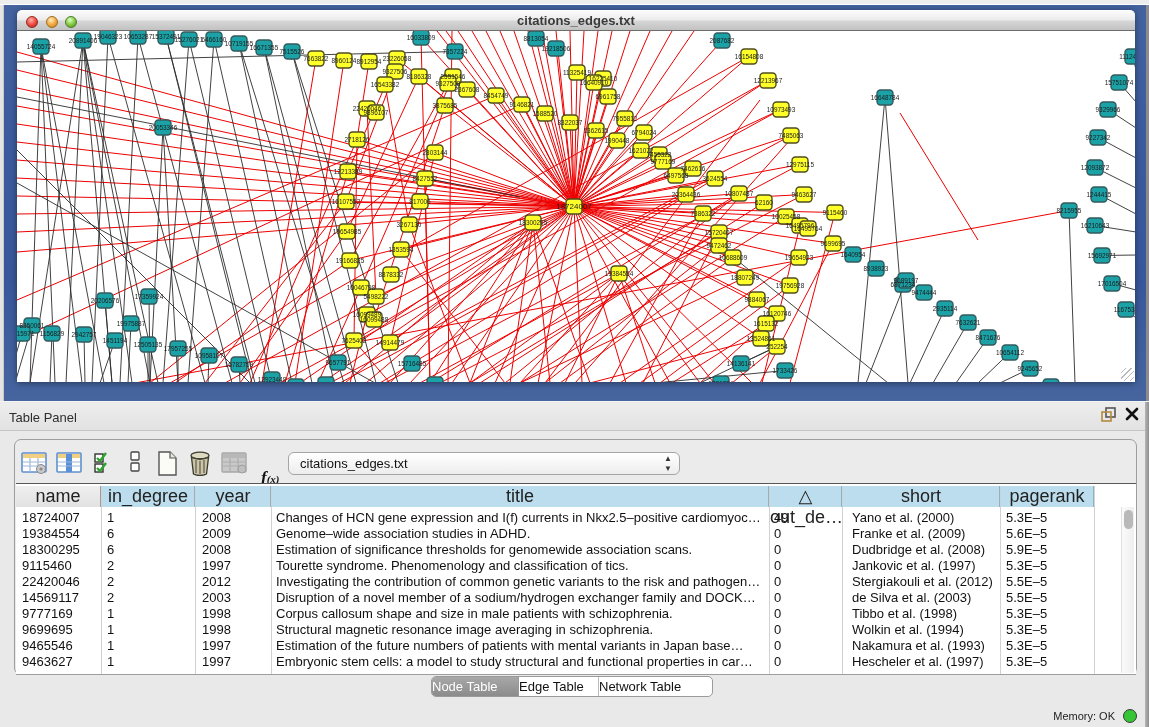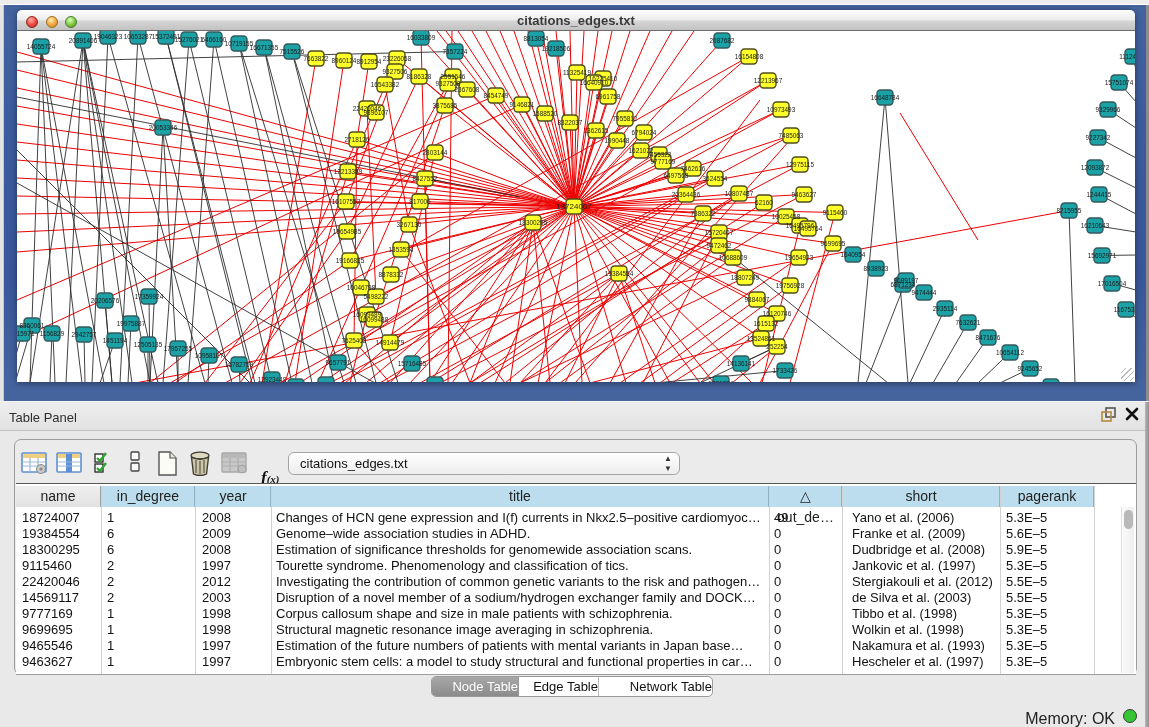--- a/index.html
+++ b/index.html
@@ -27,43 +27,43 @@
 #prightstrip{position:absolute;right:0;top:0;width:4px;height:326px;background:linear-gradient(90deg,#b5b5b5,#8f8f8f)}
 
 #cont{position:absolute;left:14px;top:37px;width:1123px;height:236px;background:#ebebeb;border:1px solid #9d9d9d;border-radius:7px}
 
 #tbar{position:absolute;left:0;top:0;width:100%;height:43px}
 .ic{position:absolute;top:11px}
 #dd{position:absolute;left:273px;top:12px;width:392px;height:23px;background:linear-gradient(180deg,#ffffff,#ededed);border:1px solid #a5a5a5;border-radius:6px;font-size:13px;color:#111;line-height:21px;padding-left:11px}
 #dd .sp{position:absolute;right:7px;top:1px;font-size:8px;color:#333;line-height:10px;text-align:center}
 
 #tbl{position:absolute;left:1px;top:43px;width:1120px;height:191px;background:#fff;border-top:1px solid #585858;overflow:hidden}
-#thead{position:absolute;left:0;top:2px;height:31px;width:1080px;font-size:14px;color:#222}
+#thead{position:absolute;left:0;top:2px;height:31px;width:1080px;font-size:18px;color:#222}
 #thead .th{position:absolute;top:0;height:21px;background:#bcdded;border-right:1px solid #8fb2c3;text-align:center;line-height:21px}
 #thead .g{background:linear-gradient(180deg,#efefef,#e2e2e2);border-right:1px solid #9d9d9d}
 #tbody{position:absolute;left:0;top:26px;width:1080px}
 .tr{position:relative;height:16px;font-size:13px;color:#111;white-space:nowrap}
 .tr div{position:absolute;top:0;height:16px;line-height:15px;overflow:hidden}
 .c0{left:6px;width:80px}
 .c1{left:91px;width:90px}
 .c2{left:186px;width:80px}
 .c3{left:260px;width:492px}
 .c4{left:758px;width:68px}
 .c5{left:836px;width:150px}
 .c6{left:990px;width:100px}
 .vln{position:absolute;top:0;width:1px;height:189px;background:#d2d2d2}
 #sbar{position:absolute;right:2px;top:23px;width:13px;height:166px;background:linear-gradient(90deg,#fafafa,#efefef);border-left:1px solid #e0e0e0}
 #sthumb{position:absolute;left:2px;top:3px;width:9px;height:19px;background:#b9b9b9;border-radius:5px}
 
 #tabs{position:absolute;left:431px;top:274px;height:21px;border:1px solid #9a9a9a;border-radius:5px;overflow:hidden;background:#fff;font-size:13px;color:#111}
-#tabs div{float:left;height:21px;line-height:20px;text-align:right}
+#tabs div{float:left;height:21px;line-height:20px;text-align:left}
 #tabs .sel{background:linear-gradient(180deg,#a8a8a8,#888888);color:#fff;border-right:1px solid #9a9a9a}
 #tabs .mid{border-right:1px solid #bbb}
 
-#mem{position:absolute;right:34px;top:308px;font-size:16px;color:#222}
+#mem{position:absolute;right:34px;top:308px;font-size:11px;color:#222}
 #memdot{position:absolute;right:12px;top:307px;width:14px;height:14px;border-radius:50%;background:#35c535;border:1px solid #3c3c3c}
 </style></head><body>
 <div id="stage">
   <div id="desk"></div>
   <div id="topstrip"></div>
   <div id="leftstrip"></div>
   <div id="rightstrip"></div>
   <div id="win">
     <div id="titlebar">citations_edges.txt
       <div class="tl" id="tlr"></div><div class="tl" id="tly"></div><div class="tl" id="tlg"></div>
@@ -674,21 +674,21 @@
         <div class="vln" style="left:826px;top:2px"></div>
         <div class="vln" style="left:984px;top:2px"></div>
         <div class="vln" style="left:1078px;top:2px"></div>
         <div id="tbody">
             <div class="tr">
               <div class="c0">18724007</div>
               <div class="c1">1</div>
               <div class="c2">2008</div>
               <div class="c3">Changes of HCN gene expression and I(f) currents in Nkx2.5–positive cardiomyoc…</div>
               <div class="c4">49</div>
-              <div class="c5">Yano et al. (2006)</div>
+              <div class="c5">Yano et al. (2000)</div>
               <div class="c6">5.3E–5</div>
             </div>
             <div class="tr">
               <div class="c0">19384554</div>
               <div class="c1">6</div>
               <div class="c2">2009</div>
               <div class="c3">Genome–wide association studies in ADHD.</div>
               <div class="c4">0</div>
               <div class="c5">Franke et al. (2009)</div>
               <div class="c6">5.6E–5</div>
@@ -737,21 +737,21 @@
               <div class="c4">0</div>
               <div class="c5">Tibbo et al. (1998)</div>
               <div class="c6">5.3E–5</div>
             </div>
             <div class="tr">
               <div class="c0">9699695</div>
               <div class="c1">1</div>
               <div class="c2">1998</div>
               <div class="c3">Structural magnetic resonance image averaging in schizophrenia.</div>
               <div class="c4">0</div>
-              <div class="c5">Wolkin et al. (1998)</div>
+              <div class="c5">Wolkin et al. (1994)</div>
               <div class="c6">5.3E–5</div>
             </div>
             <div class="tr">
               <div class="c0">9465546</div>
               <div class="c1">1</div>
               <div class="c2">1997</div>
               <div class="c3">Estimation of the future numbers of patients with mental variants in Japan base…</div>
               <div class="c4">0</div>
               <div class="c5">Nakamura et al. (1993)</div>
               <div class="c6">5.3E–5</div>

